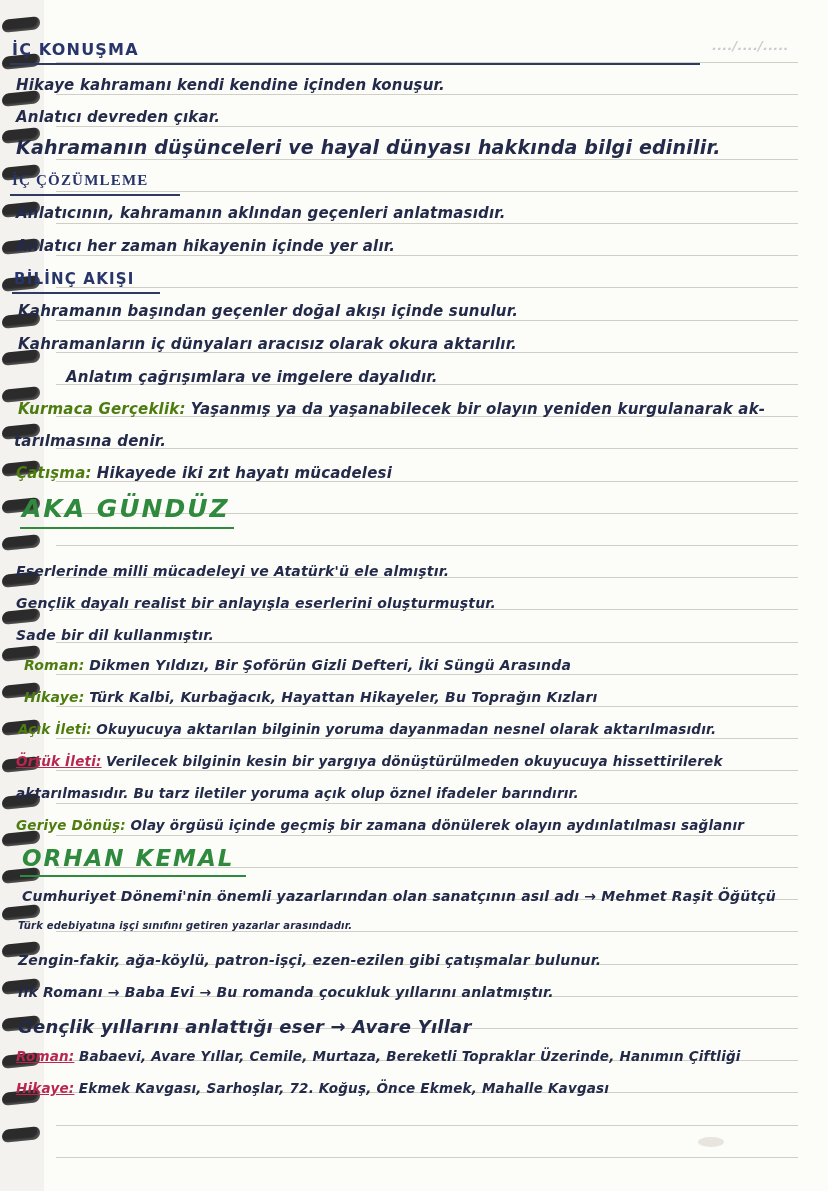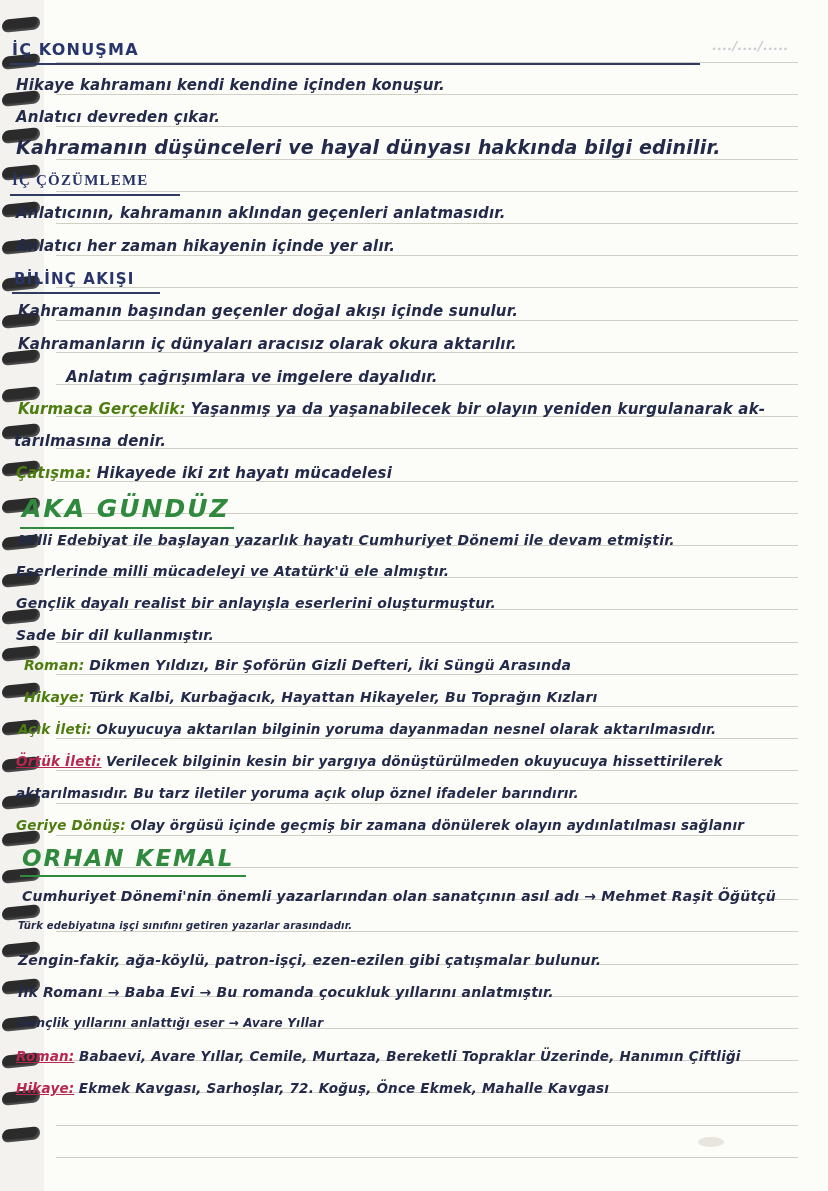--- a/index.html
+++ b/index.html
@@ -225,21 +225,20 @@
     <div class="line hand ink-dark" style="left:14px; top:432px; font-size:15px;">tarılmasına denir.</div>
 
     <div class="line" style="left:16px; top:464px; font-size:15px;">
       <span class="label ink-pink">Çatışma:</span>
       <span class="hand ink-dark">Hikayede iki zıt hayatı mücadelesi</span>
     </div>
 
     <div class="line big-heading ink-green" style="left:22px; top:494px; font-size:25px;">AKA GÜNDÜZ</div>
     <div class="underline-green" style="left:20px; top:527px; width:214px;"></div>
 
-    <div class="line hand ink-dark" style="left:18px; top:532px; font-size:14px;">Milli Edebiyat ile başlayan yazarlık hayatı Cumhuriyet Dönemi ile devam etmiştir.</div>
     <div class="line hand ink-dark" style="left:16px; top:563px; font-size:14px;">Eserlerinde milli mücadeleyi ve Atatürk'ü ele almıştır.</div>
     <div class="line hand ink-dark" style="left:16px; top:595px; font-size:14px;">Gençlik dayalı realist bir anlayışla eserlerini oluşturmuştur.</div>
     <div class="line hand ink-dark" style="left:16px; top:627px; font-size:14px;">Sade bir dil kullanmıştır.</div>
 
     <div class="line" style="left:24px; top:657px; font-size:14px;">
       <span class="label ink-pink">Roman:</span>
       <span class="hand ink-dark">Dikmen Yıldızı, Bir Şoförün Gizli Defteri, İki Süngü Arasında</span>
     </div>
     <div class="line" style="left:24px; top:689px; font-size:14px;">
       <span class="label ink-pink">Hikaye:</span>
@@ -262,21 +261,21 @@
       <span class="hand ink-dark">Olay örgüsü içinde geçmiş bir zamana dönülerek olayın aydınlatılması sağlanır</span>
     </div>
 
     <div class="line big-heading ink-green" style="left:22px; top:845px; font-size:23px;">ORHAN KEMAL</div>
     <div class="underline-green" style="left:20px; top:875px; width:226px;"></div>
 
     <div class="line hand ink-dark" style="left:22px; top:888px; font-size:14px;">Cumhuriyet Dönemi'nin önemli yazarlarından olan sanatçının asıl adı → Mehmet Raşit Öğütçü</div>
     <div class="line hand ink-dark" style="left:18px; top:920px; font-size:10px;">Türk edebiyatına işçi sınıfını getiren yazarlar arasındadır.</div>
     <div class="line hand ink-dark" style="left:18px; top:952px; font-size:14px;">Zengin-fakir, ağa-köylü, patron-işçi, ezen-ezilen gibi çatışmalar bulunur.</div>
     <div class="line hand ink-dark" style="left:18px; top:984px; font-size:14px;">İlk Romanı → Baba Evi → Bu romanda çocukluk yıllarını anlatmıştır.</div>
-    <div class="line hand ink-dark" style="left:18px; top:1016px; font-size:12px;">Gençlik yıllarını anlattığı eser → Avare Yıllar</div>
+    <div class="line hand ink-dark" style="left:18px; top:1016px; font-size:18px;">Gençlik yıllarını anlattığı eser → Avare Yıllar</div>
 
     <div class="line" style="left:16px; top:1048px; font-size:13.5px;">
       <span class="label ink-red" style="text-decoration: underline;">Roman:</span>
       <span class="hand ink-dark">Babaevi, Avare Yıllar, Cemile, Murtaza, Bereketli Topraklar Üzerinde, Hanımın Çiftliği</span>
     </div>
     <div class="line" style="left:16px; top:1080px; font-size:13.5px;">
       <span class="label ink-red" style="text-decoration: underline;">Hikaye:</span>
       <span class="hand ink-dark">Ekmek Kavgası, Sarhoşlar, 72. Koğuş, Önce Ekmek, Mahalle Kavgası</span>
     </div>
 

